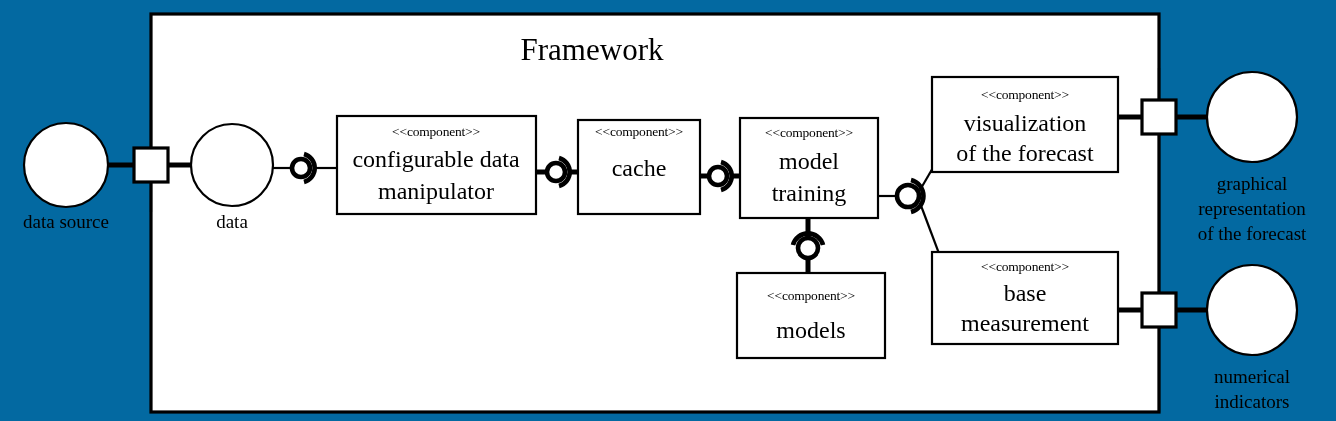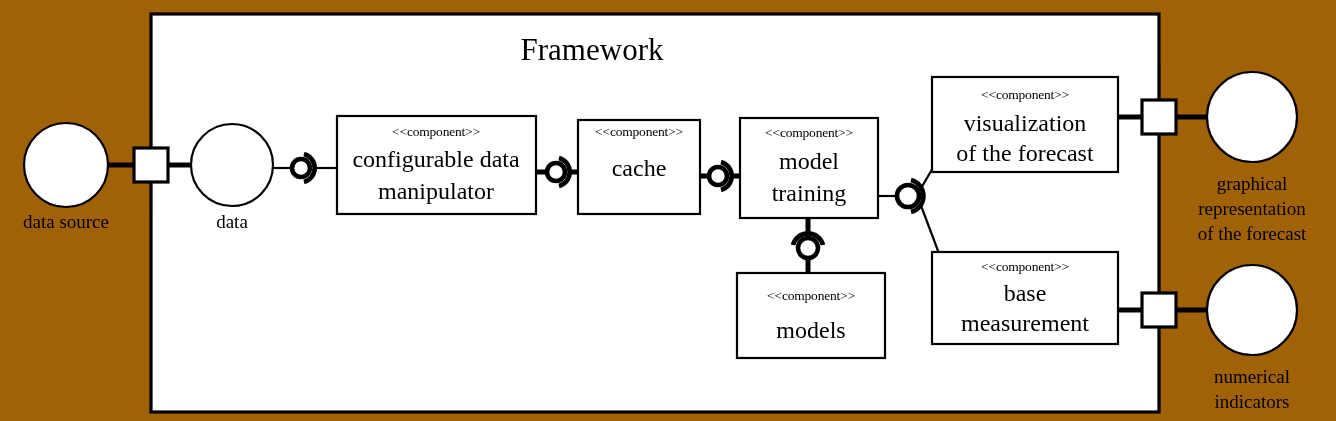--- a/index.html
+++ b/index.html
@@ -4,21 +4,21 @@
 <style>
   html, body {
     margin: 0;
     padding: 0;
     background: #ffffff;
   }
   #canvas {
     position: relative;
     width: 1336px;
     height: 421px;
-    background: #a16207;
+    background: #0369a1;
     font-family: "Liberation Serif", "DejaVu Serif", serif;
     overflow: hidden;
   }
   svg.diagram {
     position: absolute;
     left: 0;
     top: 0;
     width: 1336px;
     height: 421px;
   }

